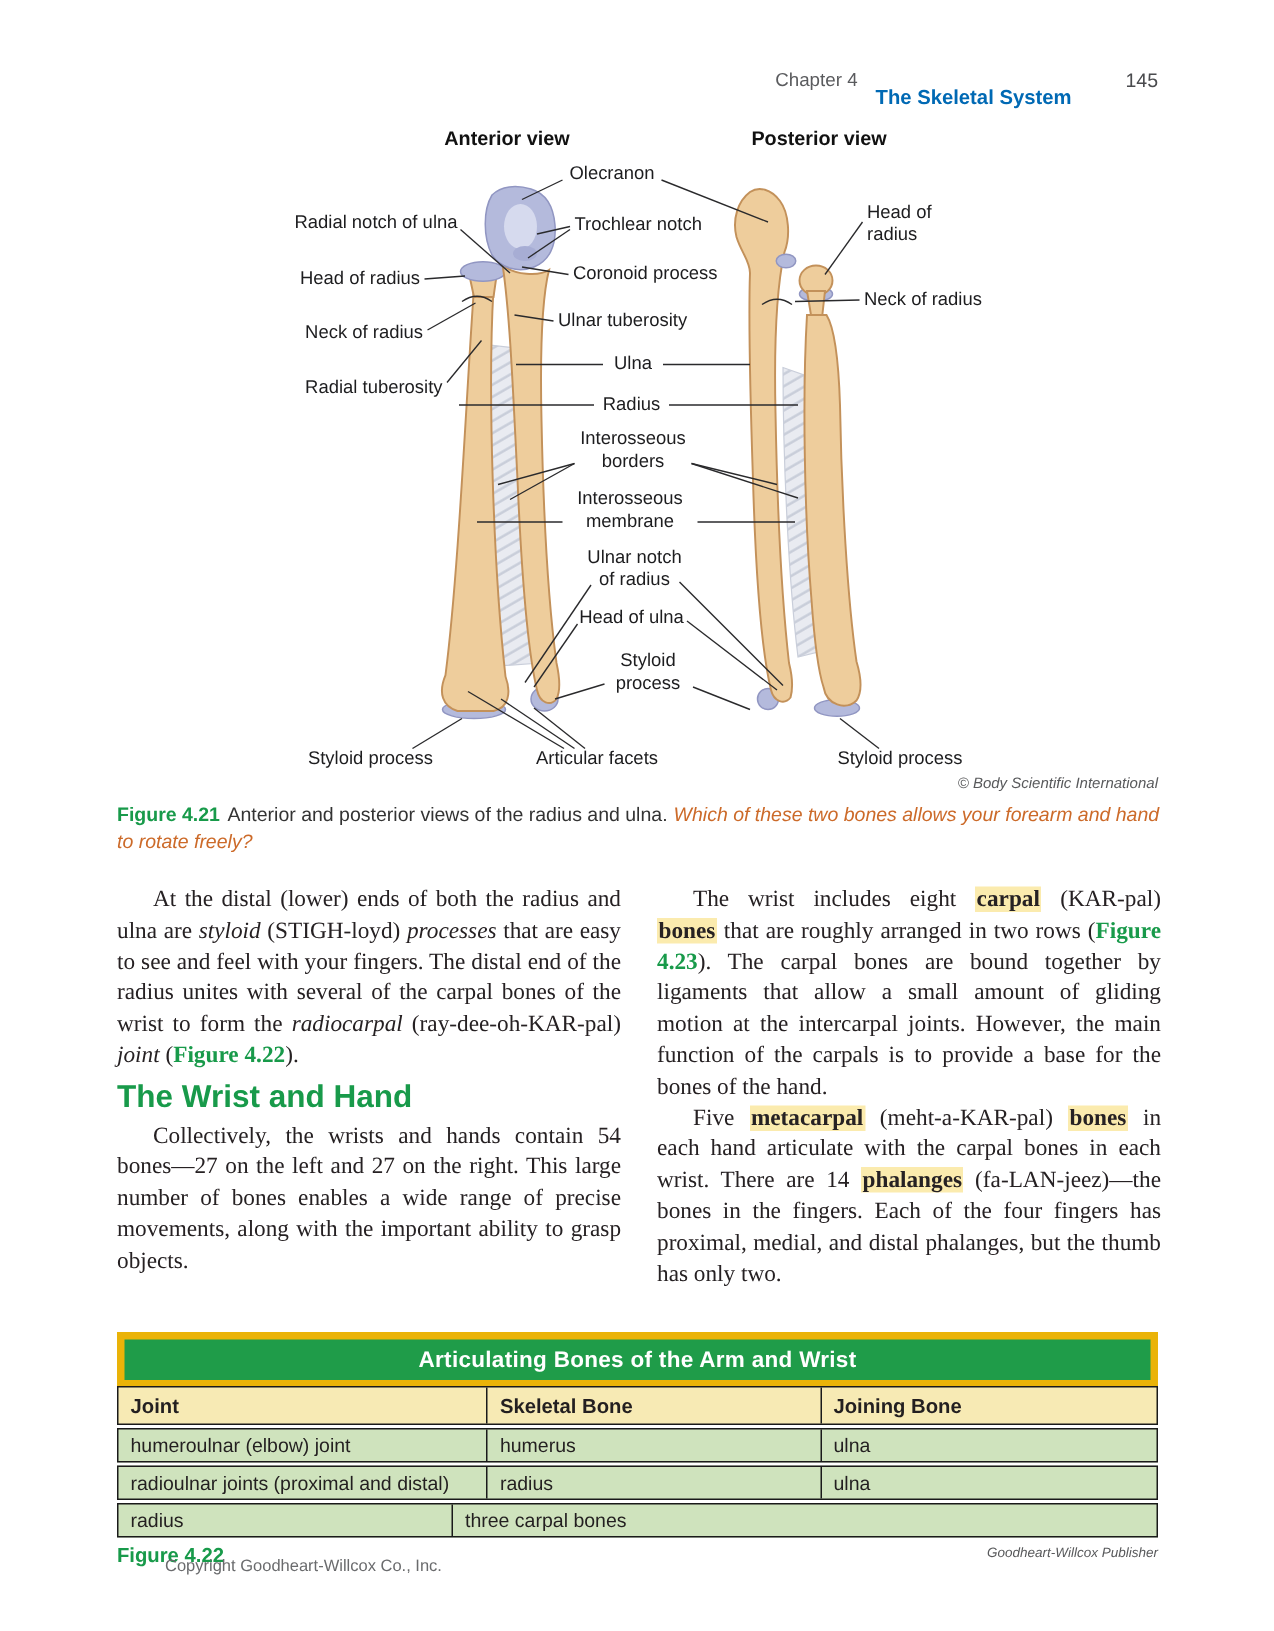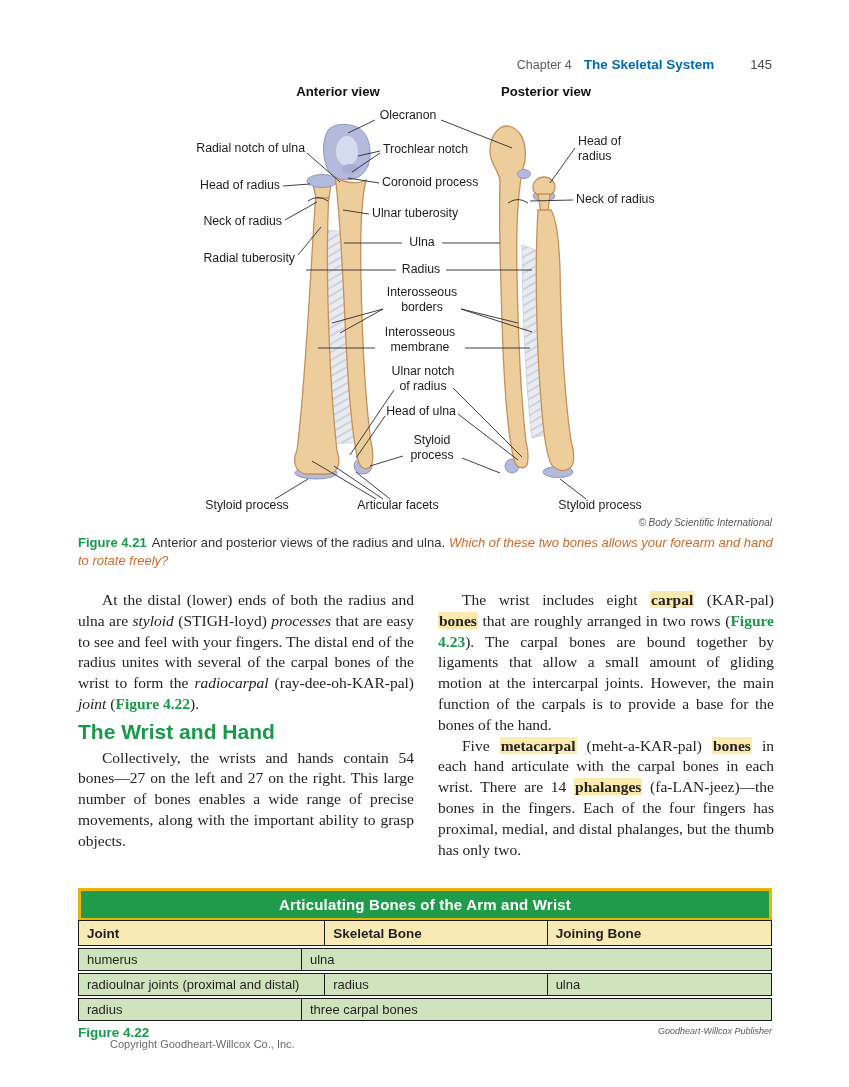--- a/index.html
+++ b/index.html
@@ -1,20 +1,20 @@
 <!DOCTYPE html>
 <html><head>
 <meta charset="utf-8">
 <style>
   html,body{margin:0;padding:0;background:#ffffff;}
   .page{position:relative;width:849px;height:1087px;background:#ffffff;overflow:hidden;
         font-family:"Liberation Sans",sans-serif;color:#231f20;}
 
   
-  .hdr{position:absolute;top:34px;right:77px;display:flex;align-items:flex-end;}
+  .hdr{position:absolute;top:34px;right:77px;display:flex;align-items:center;}
   .hdr .chapter{font-size:12.5px;color:#5a5b5e;}
   .hdr .booktitle{font-size:13.5px;font-weight:bold;color:#0069b4;margin-left:12px;margin-top:23px;}
   .hdr .pagenum{font-size:13px;color:#4a4b4e;margin-left:36px;}
 
   
   .diagram{position:absolute;left:170px;top:80px;}
   .diagram text{font-family:"Liberation Sans",sans-serif;font-size:12.3px;fill:#1d1d1f;}
   .diagram text.viewtitle{font-size:13.2px;font-weight:bold;fill:#111;}
   .leader{stroke:#2a2a2c;stroke-width:0.9;fill:none;}
   .bone{fill:#eecd9c;stroke:#c3915a;stroke-width:1.3;}
@@ -36,21 +36,21 @@
   .col p{margin:0;text-indent:24px;}
   .run-italic{font-style:italic;}
   .run-figref{font-weight:bold;color:#189a4a;}
   .run-term{font-weight:bold;background:#fbebae;padding:0 1px;}
   .sec-heading{font-family:"Liberation Sans",sans-serif;font-size:21px;font-weight:bold;
        color:#189a4a;margin:7px 0 5px 0;text-align:left;}
 
   
   .tablewrap{position:absolute;left:78px;top:888px;width:694px;}
   .tbl-title{background:#1f9c49;color:#ffffff;font-weight:bold;font-size:15px;text-align:center;
-       padding:5px 0 5px 0;border:3px solid #eab308;letter-spacing:0.2px;}
+       padding:5px 0 5px 0;border:5px solid #eab308;letter-spacing:0.2px;}
   .tbl-row{display:flex;border:1px solid #1a1a1a;background:#cfe3bd;margin-top:2px;}
   .tbl-row.head{background:#f7eab4;margin-top:-1px;}
   .tbl-cell{font-size:13px;padding:3px 8px 3px 8px;border-right:1px solid #1a1a1a;box-sizing:border-box;}
   .tbl-row.head .tbl-cell{font-weight:bold;font-size:13.5px;padding:5px 8px 4px 8px;}
   .c1{width:247px;} .c2{width:223px;} .c3{width:224px;border-right:none;}
   .tbl-foot{display:flex;justify-content:space-between;align-items:flex-start;margin-top:4px;}
   .fig22{font-size:13.5px;font-weight:bold;color:#189a4a;}
   .publisher{font-size:9px;font-style:italic;color:#58595b;margin-top:1px;}
 
   .copyright{position:absolute;left:78px;top:1038px;font-size:11px;color:#6a6b6d;margin-left:32px;}
@@ -196,20 +196,21 @@
   </div>
 
   <div class="tablewrap">
     <div class="tbl-title">Articulating Bones of the Arm and Wrist</div>
     <div class="tbl-row head">
       <div class="tbl-cell c1">Joint</div>
       <div class="tbl-cell c2">Skeletal Bone</div>
       <div class="tbl-cell c3">Joining Bone</div>
     </div>
     <div class="tbl-row">
+      <div class="tbl-cell c1">humeroulnar (elbow) joint</div>
       <div class="tbl-cell c2">humerus</div>
       <div class="tbl-cell c3">ulna</div>
     </div>
     <div class="tbl-row">
       <div class="tbl-cell c1">radioulnar joints (proximal and distal)</div>
       <div class="tbl-cell c2">radius</div>
       <div class="tbl-cell c3">ulna</div>
     </div>
     <div class="tbl-row">
       <div class="tbl-cell c2">radius</div>

